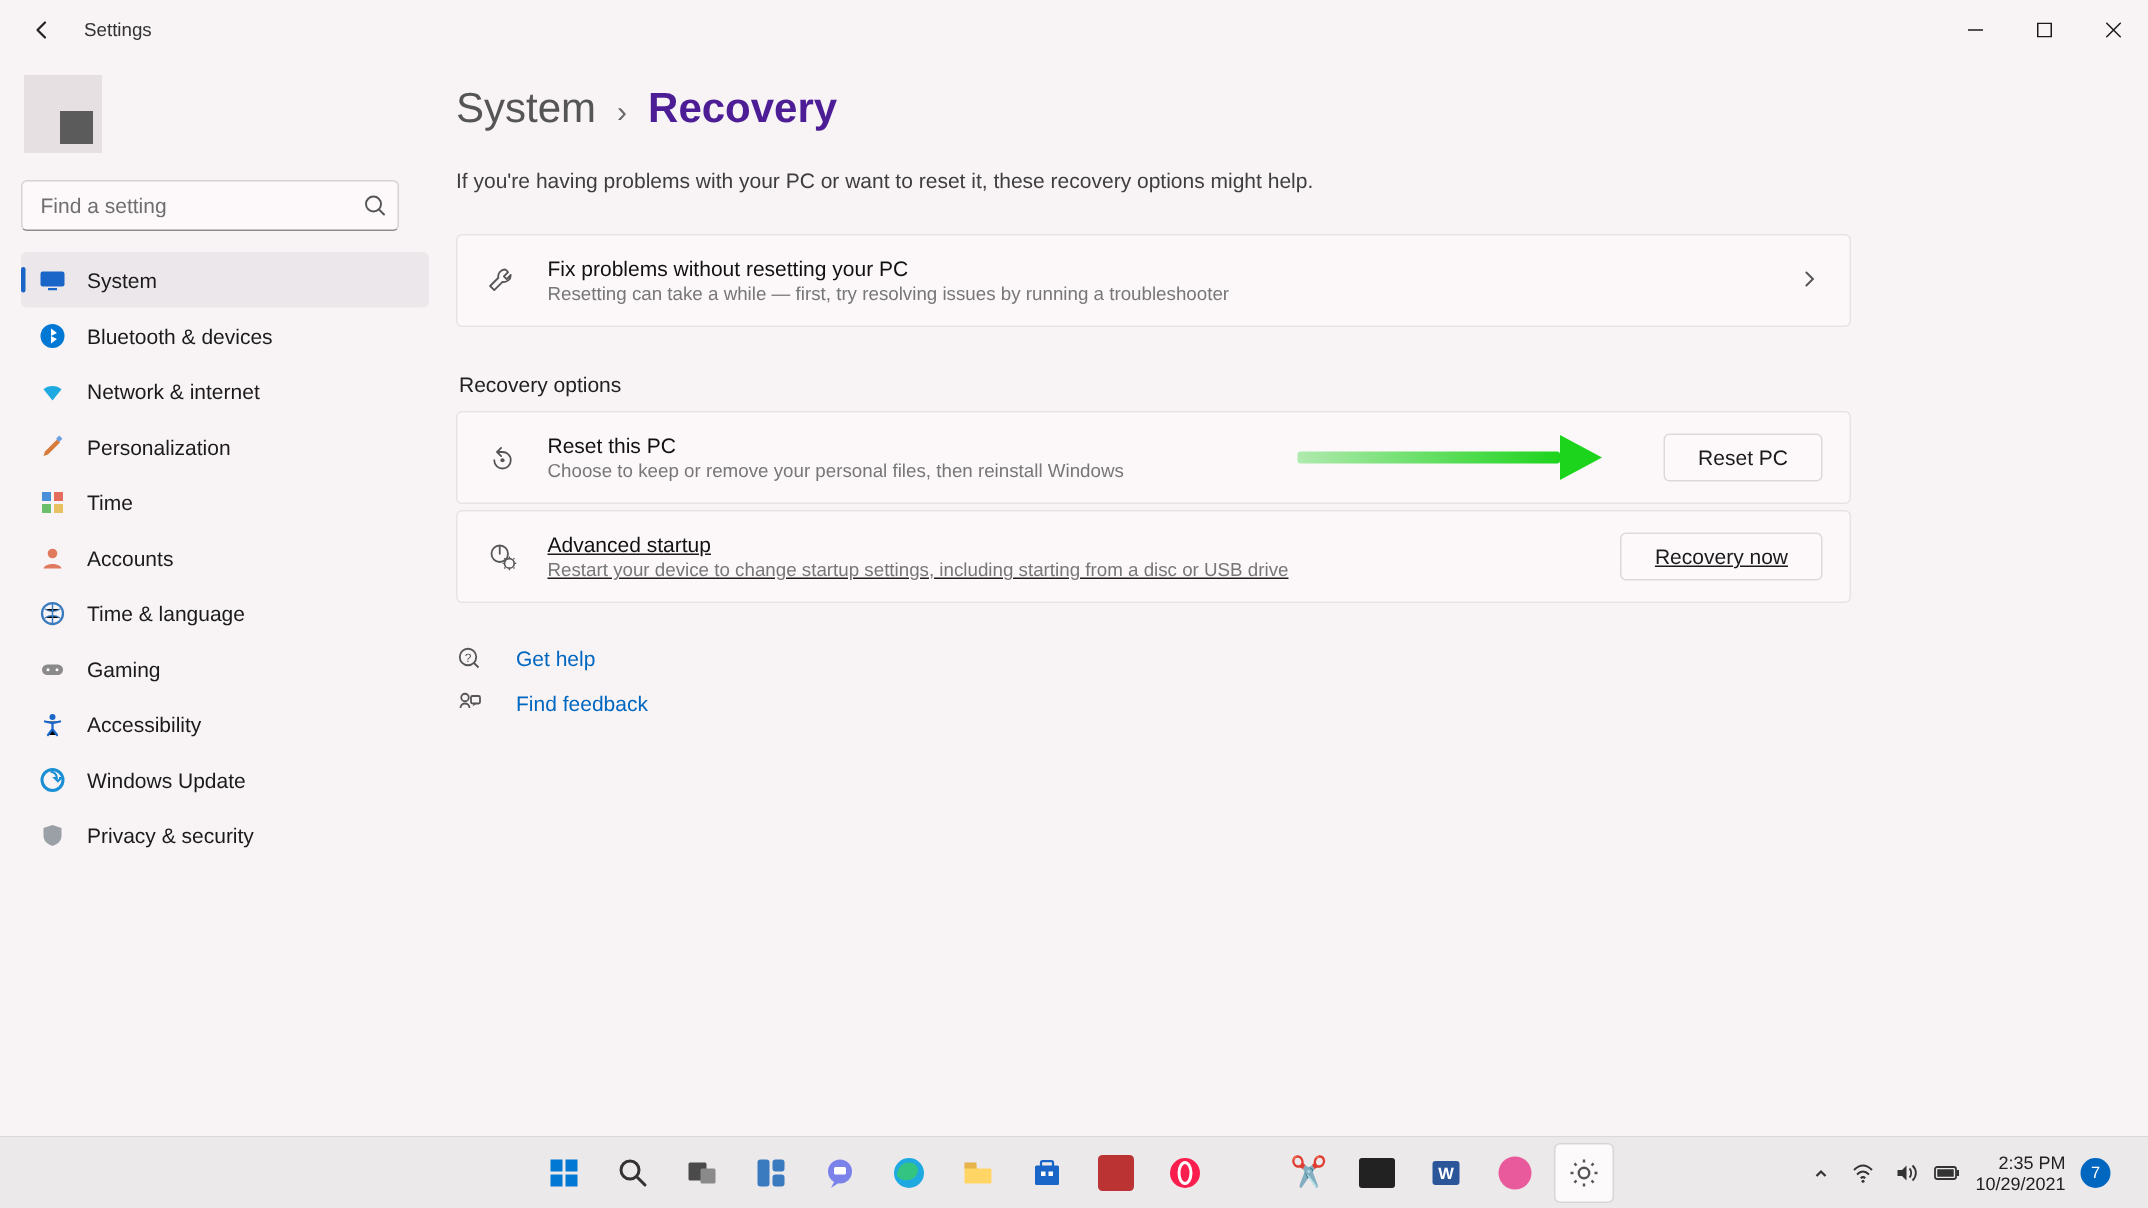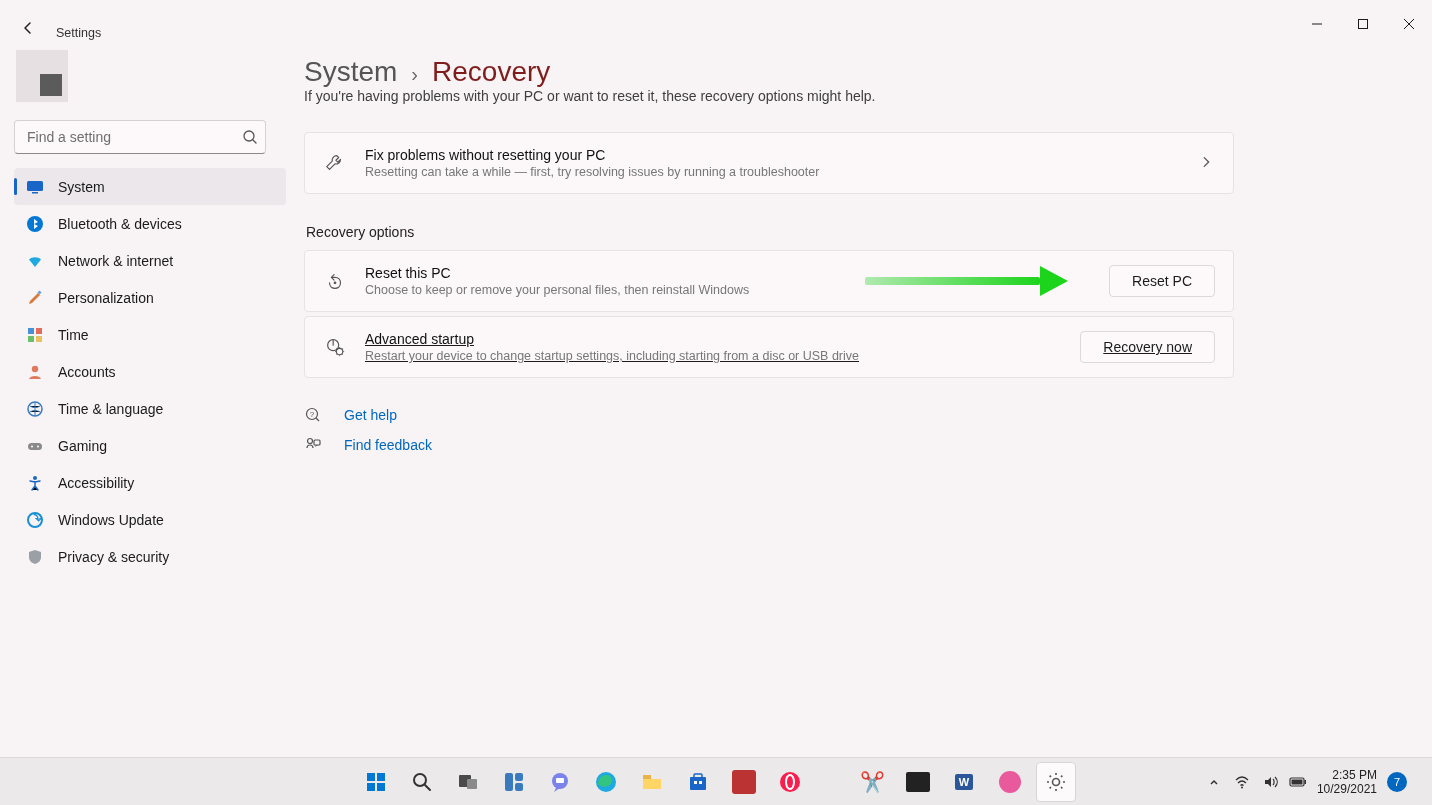--- a/index.html
+++ b/index.html
@@ -7,21 +7,21 @@
     margin: 0; padding: 0;
     width: 1432px; height: 805px;
     font-family: "Segoe UI", "Segoe UI Variable", Arial, sans-serif;
     background: #f8f3f5;
     color: #1b1b1b;
     overflow: hidden;
   }
   
   .titlebar {
     height: 40px;
-    display: flex; align-items: flex-end;
+    display: flex; align-items: center;
     padding-left: 16px;
   }
   .titlebar .back-btn { width: 24px; height: 24px; display:flex; align-items:center; justify-content:center; cursor:pointer; }
   .titlebar .title { margin-left: 16px; font-size: 12.5px; color:#333; }
   .titlebar-right { margin-left: auto; display:flex; }
   .win-btn { width: 46px; height: 32px; display:flex; align-items:center; justify-content:center; cursor:pointer; }
   .win-btn svg { stroke:#1b1b1b; }
 
   
   .body-area { display:flex; height: calc(100% - 40px - 48px); }
@@ -56,22 +56,22 @@
     content:""; position:absolute; left:0; top:10px; bottom:10px; width:3px;
     background:#1a66c8; border-radius:2px;
   }
   .nav-icon { width:18px; height:18px; display:flex; align-items:center; justify-content:center; }
 
   
   .main { flex:1; padding: 16px 24px 0 4px; }
   .breadcrumb { display:flex; align-items:baseline; gap:14px; font-size:28px; }
   .breadcrumb .parent { color:#555; font-weight:400; }
   .breadcrumb .chev { color:#6a6a6a; font-size:20px; }
-  .breadcrumb .current { font-weight:400; color:#7f1d1d; }
-  .subtitle { margin-top:0; color:#3e3e3e; font-size:14px; }
+  .breadcrumb .current { font-weight:700; color:#4c1d95; }
+  .subtitle { margin-top:24px; color:#3e3e3e; font-size:14px; }
 
   .card {
     border:1px solid #e7e2e5; border-radius:4px;
     background:#fcf8fa;
     display:flex; align-items:center;
     padding: 14px 18px;
     gap:18px;
     position:relative;
   }
   .card .card-icon { width:24px; height:24px; display:flex; align-items:center; justify-content:center; color:#4a4a4a; flex-shrink:0; }

